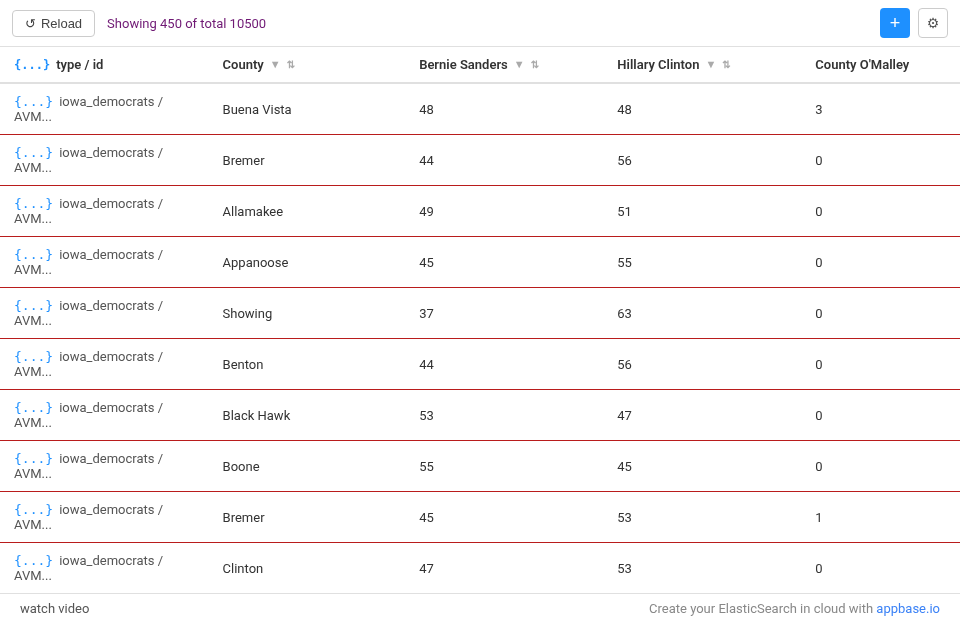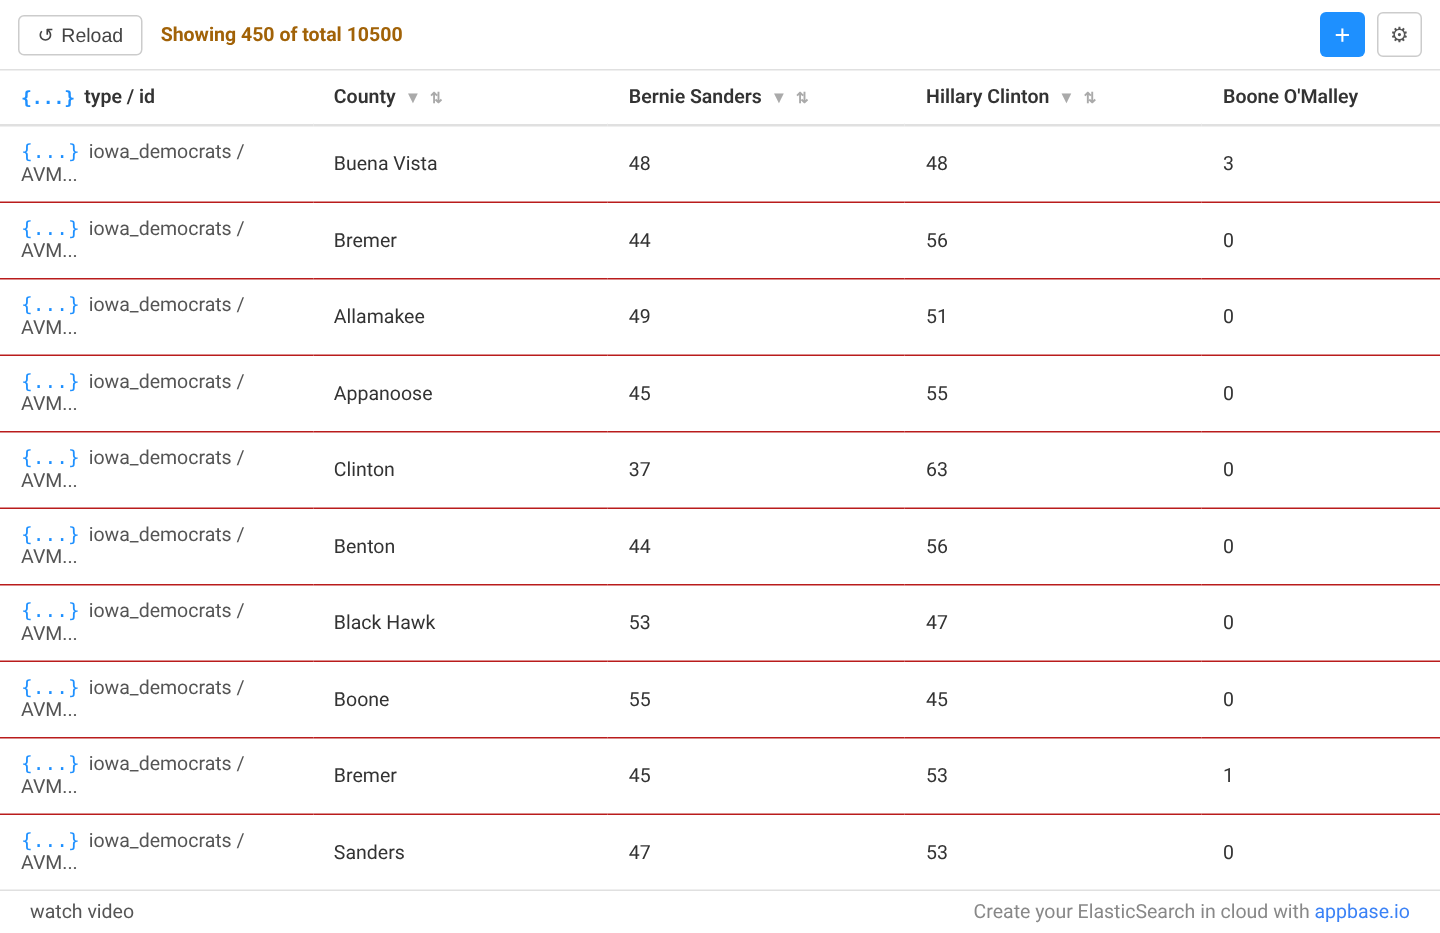--- a/index.html
+++ b/index.html
@@ -31,22 +31,21 @@
       padding: 5px 12px;
       border: 1px solid #ccc;
       border-radius: 4px;
       background: #fff;
       cursor: pointer;
       font-size: 13px;
       color: #444;
     }
     .showing-text {
       font-size: 13px;
-      color: #a16207;
-      font-weight: bold;
+      color: #701a75;
     }
     .header-right {
       display: flex;
       align-items: center;
       gap: 8px;
     }
     .add-btn {
       width: 30px;
       height: 30px;
       background: #1e90ff;
@@ -208,21 +207,21 @@
         </th>
         <th class="col-hillary">
           <div class="th-content">
             <span>Hillary Clinton</span>
             <span class="filter-icon">▼</span>
             <span class="caret-icon">⇅</span>
           </div>
         </th>
         <th class="col-martin">
           <div class="th-content">
-            <span>Boone O'Malley</span>
+            <span>County O'Malley</span>
           </div>
         </th>
       </tr>
     </thead>
     <tbody id="table-body">
     <tr>
           <td><span class="type-badge">{...}</span><span class="id-text">iowa_democrats / AVM...</span></td>
           <td>Buena Vista</td>
           <td>48</td>
           <td>48</td>
@@ -244,21 +243,21 @@
         </tr>
         <tr>
           <td><span class="type-badge">{...}</span><span class="id-text">iowa_democrats / AVM...</span></td>
           <td>Appanoose</td>
           <td>45</td>
           <td>55</td>
           <td>0</td>
         </tr>
         <tr>
           <td><span class="type-badge">{...}</span><span class="id-text">iowa_democrats / AVM...</span></td>
-          <td>Clinton</td>
+          <td>Showing</td>
           <td>37</td>
           <td>63</td>
           <td>0</td>
         </tr>
         <tr>
           <td><span class="type-badge">{...}</span><span class="id-text">iowa_democrats / AVM...</span></td>
           <td>Benton</td>
           <td>44</td>
           <td>56</td>
           <td>0</td>
@@ -279,21 +278,21 @@
         </tr>
         <tr>
           <td><span class="type-badge">{...}</span><span class="id-text">iowa_democrats / AVM...</span></td>
           <td>Bremer</td>
           <td>45</td>
           <td>53</td>
           <td>1</td>
         </tr>
         <tr>
           <td><span class="type-badge">{...}</span><span class="id-text">iowa_democrats / AVM...</span></td>
-          <td>Sanders</td>
+          <td>Clinton</td>
           <td>47</td>
           <td>53</td>
           <td>0</td>
         </tr>
       </tbody>
   </table>
 </div>
 
 <div class="footer-bar">
   <a class="watch-video-link">watch video</a>

